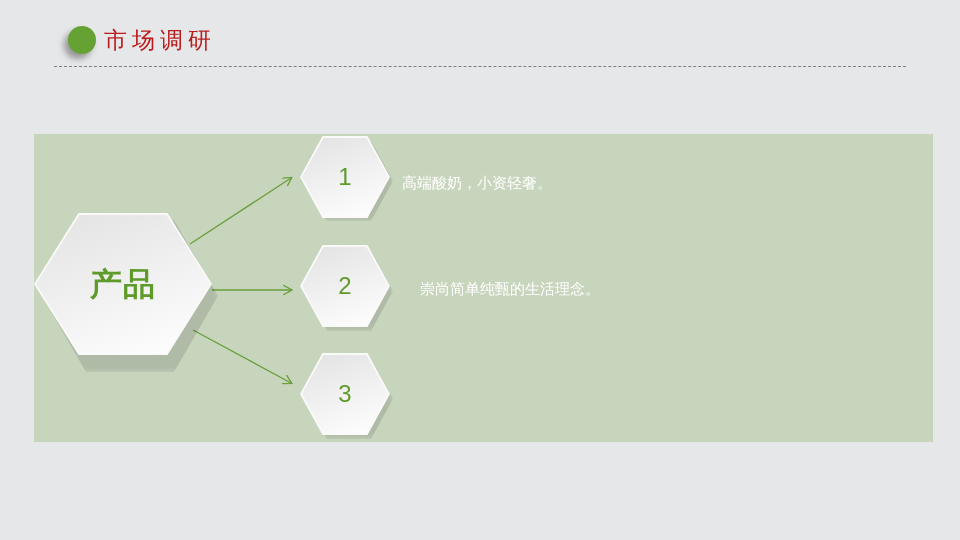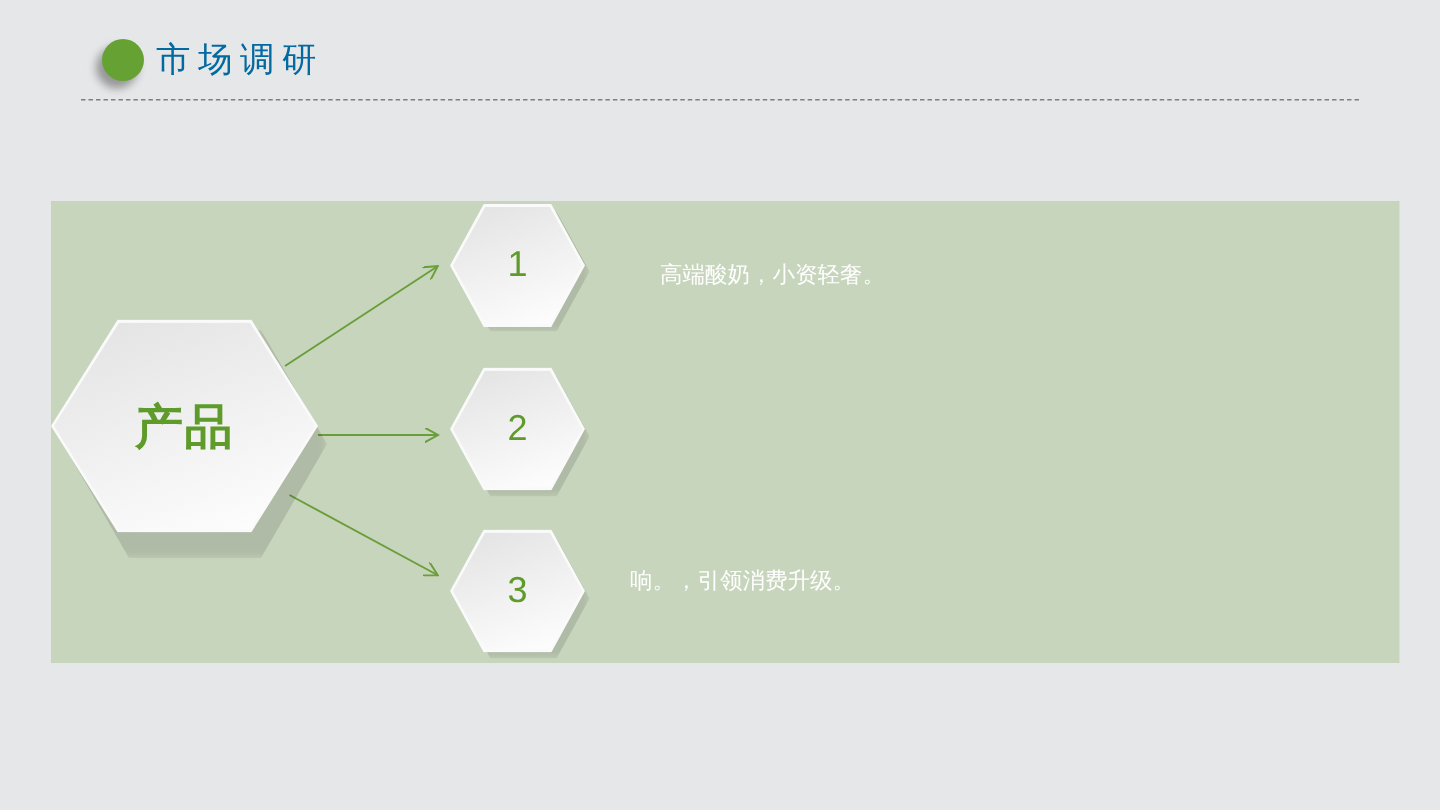--- a/index.html
+++ b/index.html
@@ -7,21 +7,21 @@
     width:960px; height:540px; position:relative; overflow:hidden;
     background:#e6e7e8;
     font-family: "DejaVu Sans", "Liberation Sans", sans-serif;
   }
   .title-dot {
     position:absolute; left:68px; top:26px; width:28px; height:28px; border-radius:50%;
     background:#66a233;
     box-shadow: -4px 5px 6px rgba(0,0,0,0.35);
   }
   .title-text {
-    position:absolute; left:104px; top:24px; font-size:23px; color:#0369a1;
+    position:absolute; left:104px; top:24px; font-size:23px; color:#b91c1c;
     letter-spacing:5px; line-height:32px;
   }
   .title-rule {
     position:absolute; left:54px; top:66px; width:852px; height:0;
     border-top:1px dashed #7f7f7f;
   }
   .panel {
     position:absolute; left:34px; top:134px; width:899px; height:308px;
     background:#c8d5bd;
   }
@@ -97,20 +97,20 @@
     </div>
 </div>
 
 <div class="hex-shadow" style="left:305px;top:359px;width:88px;height:80px;"></div>
 <div class="hex" style="left:300px;top:353px;width:90px;height:82px;">
   <div class="hex-inner">
       <span class="num">3</span>
     </div>
 </div>
 
-<div class="desc" style="left:440px;top:172px;">
+<div class="desc" style="left:402px;top:172px;">
   <div>高端酸奶，小资轻奢。</div>
 </div>
 <div class="desc" style="left:420px;top:278px;">
+  <div>崇尚简单纯甄的生活理念。</div>
 </div>
 <div class="desc" style="left:420px;top:376px;">
-  <div>响。，引领消费升级。</div>
 </div>
 
 </body></html>

